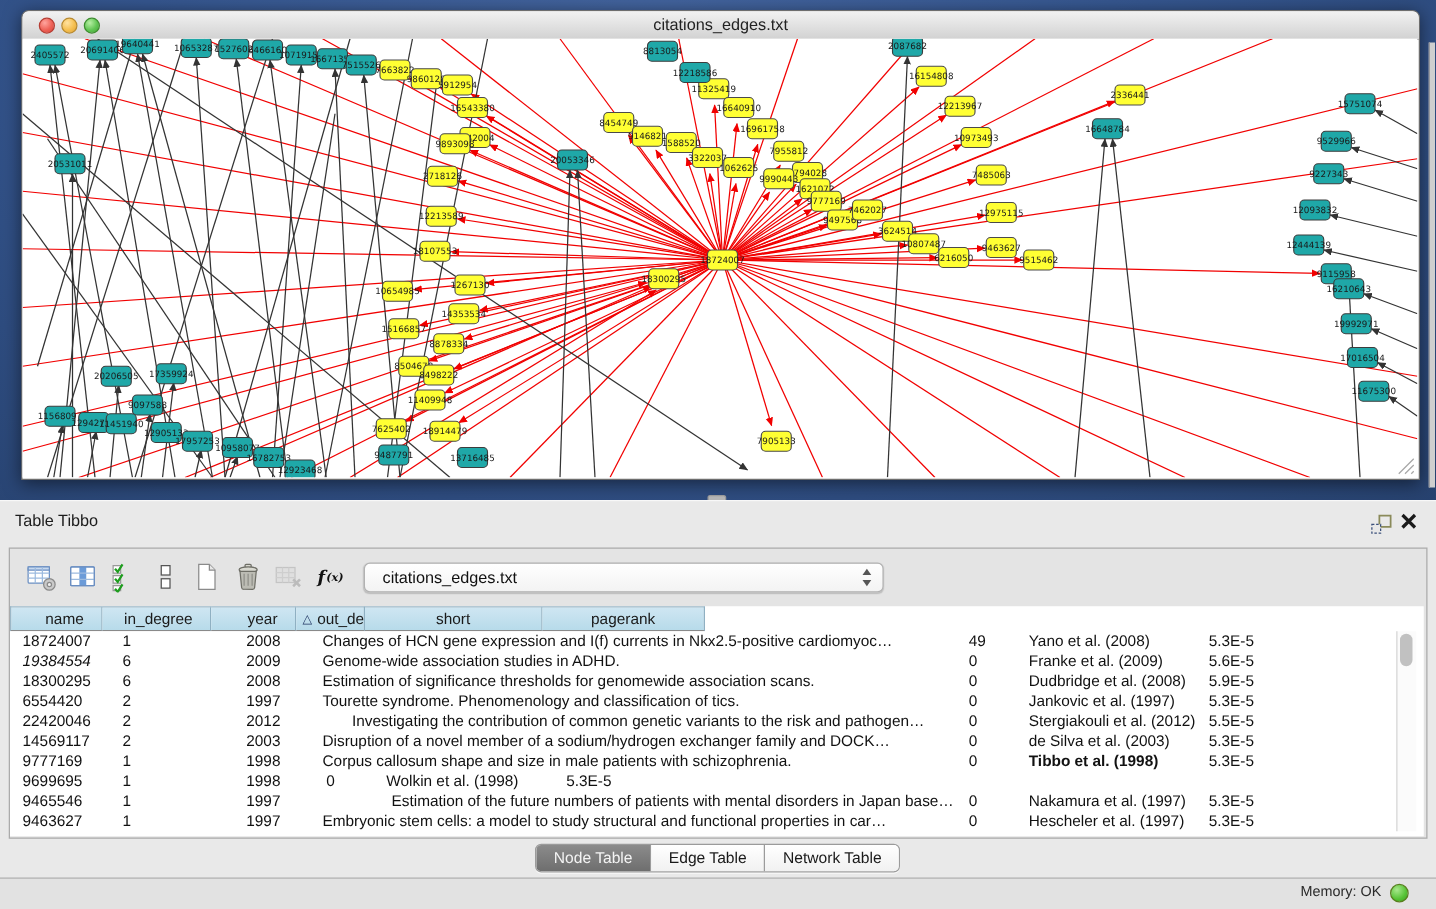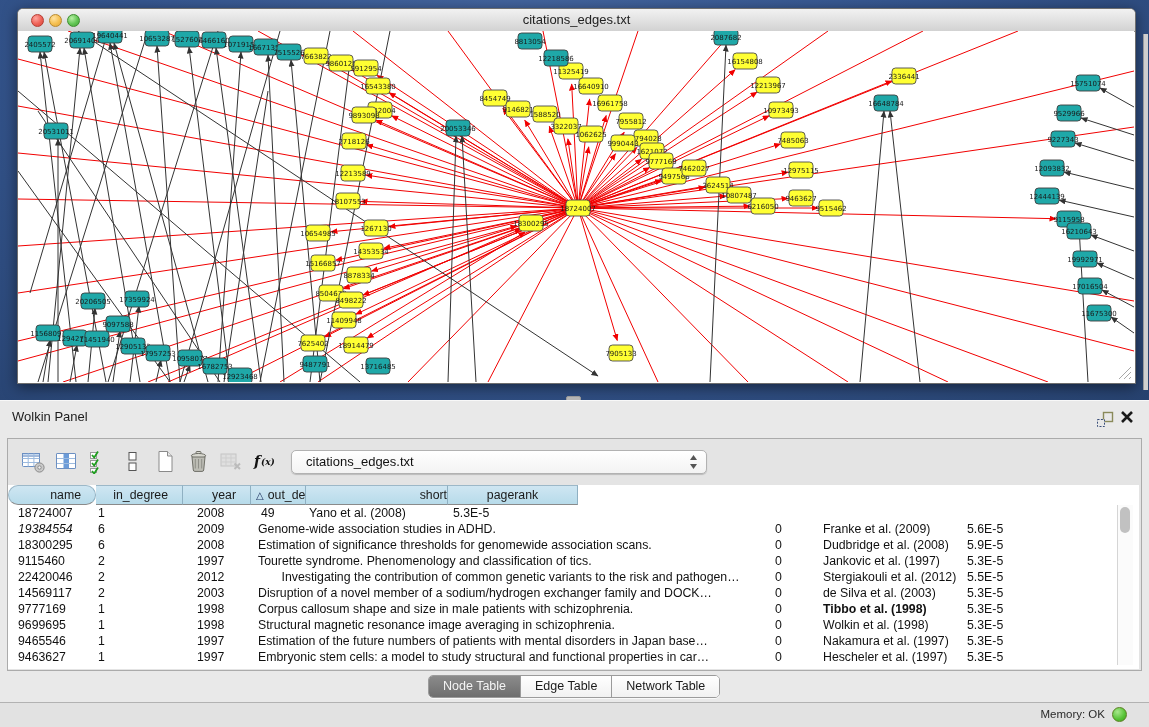--- a/index.html
+++ b/index.html
@@ -410,21 +410,21 @@
       <svg class="grip" width="16" height="16">
         <path d="M15 3L3 15M15 8L8 15M15 13L13 15" stroke="#a8a8a8" fill="none"></path>
       </svg>
     </div>
   </div>
   <div class="panel-edge"></div>
   <div class="divider-dot"></div>
 </div>
 
 <div class="tablepanel">
-  <span class="tp-title">Wolkin Panel</span>
+  <span class="tp-title">Table Tibbo</span>
   <span class="tp-float">
     <svg width="18" height="17" viewBox="0 0 18 17">
       <rect x="7.5" y="1.5" width="9" height="9" fill="none" stroke="#8a8a5a" stroke-width="1.4"></rect>
       <rect x="1.5" y="8.5" width="7" height="7" fill="#e8e8e8" stroke="#3a4f7a" stroke-dasharray="2 1.4"></rect>
     </svg>
   </span>
   <span class="tp-close">
     <svg width="14" height="14" viewBox="0 0 14 14">
       <path d="M2 2L12 12M12 2L2 12" stroke="#1a1a1a" stroke-width="2.6"></path>
     </svg>
@@ -481,45 +481,46 @@
             <text x="2" y="17" font-size="14" font-style="italic" font-weight="bold" font-family="DejaVu Serif,serif" fill="#111">f</text>
             <text x="9" y="16" font-size="9" font-style="italic" font-weight="bold" font-family="DejaVu Serif,serif" fill="#111">(x)</text>
           </svg></button>
         <div class="dropdown"><span>citations_edges.txt</span><span class="dd-arrows"><svg width="9" height="18" viewBox="0 0 9 18">
               <path d="M4.5 2L8 7H1Z" fill="#555"></path>
               <path d="M4.5 16L1 11h7Z" fill="#555"></path>
             </svg></span></div>
       </div>
     <div class="tablewrap">
       <div class="thead" id="thead">
-          <div class="hcell h0" style="width: 88px; border-radius: 10px;">
+          <div class="hcell h0" style="width: 74px;">
             <span>name</span>
           </div>
           <div class="hcell h1" style="width: 87px;">
             <span>in_degree</span>
           </div>
           <div class="hcell h2" style="width: 68px;">
             <span>year</span>
           </div>
           <div class="hcell h4" style="width: 55px;">
             <span class="sorttri">△</span>
             <span>out_de…</span>
           </div>
-          <div class="hcell h5" style="width: 142px; justify-content: flex-end;">
+          <div class="hcell h5" style="width: 142px;">
             <span>short</span>
           </div>
           <div class="hcell h6" style="width: 130px;">
             <span>pagerank</span>
           </div>
         </div>
       <div class="tbody" id="tbody">
           <div class="trow">
             <div class="tcell c0" style="width: 86px;">18724007</div>
             <div class="tcell c1" style="width: 87px;">1</div>
             <div class="tcell c2" style="width: 68px;">2008</div>
+            <div class="tcell c3" style="width: 514px;">Changes of HCN gene expression and I(f) currents in Nkx2.5-positive cardiomyoc…</div>
             <div class="tcell c4" style="width: 55px;">49</div>
             <div class="tcell c5" style="width: 142px;">Yano et al. (2008)</div>
             <div class="tcell c6" style="width: 130px;">5.3E-5</div>
           </div>
           <div class="trow">
             <div class="tcell c0" style="width: 86px; font-style: italic;">19384554</div>
             <div class="tcell c1" style="width: 87px;">6</div>
             <div class="tcell c2" style="width: 68px;">2009</div>
             <div class="tcell c3" style="width: 514px;">Genome-wide association studies in ADHD.</div>
             <div class="tcell c4" style="width: 55px;">0</div>
@@ -529,21 +530,21 @@
           <div class="trow">
             <div class="tcell c0" style="width: 86px;">18300295</div>
             <div class="tcell c1" style="width: 87px;">6</div>
             <div class="tcell c2" style="width: 68px;">2008</div>
             <div class="tcell c3" style="width: 514px;">Estimation of significance thresholds for genomewide association scans.</div>
             <div class="tcell c4" style="width: 55px;">0</div>
             <div class="tcell c5" style="width: 142px;">Dudbridge et al. (2008)</div>
             <div class="tcell c6" style="width: 130px;">5.9E-5</div>
           </div>
           <div class="trow">
-            <div class="tcell c0" style="width: 86px;">9115460</div>
+            <div class="tcell c0" style="width: 86px;">6554420</div>
             <div class="tcell c1" style="width: 87px;">2</div>
             <div class="tcell c2" style="width: 68px;">1997</div>
             <div class="tcell c3" style="width: 514px;">Tourette syndrome. Phenomenology and classification of tics.</div>
             <div class="tcell c4" style="width: 55px;">0</div>
             <div class="tcell c5" style="width: 142px;">Jankovic et al. (1997)</div>
             <div class="tcell c6" style="width: 130px;">5.3E-5</div>
           </div>
           <div class="trow">
             <div class="tcell c0" style="width: 86px;">22420046</div>
             <div class="tcell c1" style="width: 87px;">2</div>
@@ -568,30 +569,29 @@
             <div class="tcell c2" style="width: 68px;">1998</div>
             <div class="tcell c3" style="width: 514px;">Corpus callosum shape and size in male patients with schizophrenia.</div>
             <div class="tcell c4" style="width: 55px;">0</div>
             <div class="tcell c5" style="width: 142px; font-weight: bold;">Tibbo et al. (1998)</div>
             <div class="tcell c6" style="width: 130px;">5.3E-5</div>
           </div>
           <div class="trow">
             <div class="tcell c0" style="width: 86px;">9699695</div>
             <div class="tcell c1" style="width: 87px;">1</div>
             <div class="tcell c2" style="width: 68px;">1998</div>
-            <div class="tcell c3" style="width: 514px;">Structural magnetic resonance image averaging in schizophrenia.</div>
             <div class="tcell c4" style="width: 55px;">0</div>
             <div class="tcell c5" style="width: 142px;">Wolkin et al. (1998)</div>
             <div class="tcell c6" style="width: 130px;">5.3E-5</div>
           </div>
           <div class="trow">
             <div class="tcell c0" style="width: 86px;">9465546</div>
             <div class="tcell c1" style="width: 87px;">1</div>
             <div class="tcell c2" style="width: 68px;">1997</div>
-            <div class="tcell c3" style="width: 514px;">Estimation of the future numbers of patients with mental disorders in Japan base…</div>
+            <div class="tcell c3" style="width: 514px; text-align: right;">Estimation of the future numbers of patients with mental disorders in Japan base…</div>
             <div class="tcell c4" style="width: 55px;">0</div>
             <div class="tcell c5" style="width: 142px;">Nakamura et al. (1997)</div>
             <div class="tcell c6" style="width: 130px;">5.3E-5</div>
           </div>
           <div class="trow">
             <div class="tcell c0" style="width: 86px;">9463627</div>
             <div class="tcell c1" style="width: 87px;">1</div>
             <div class="tcell c2" style="width: 68px;">1997</div>
             <div class="tcell c3" style="width: 514px;">Embryonic stem cells: a model to study structural and functional properties in car…</div>
             <div class="tcell c4" style="width: 55px;">0</div>

